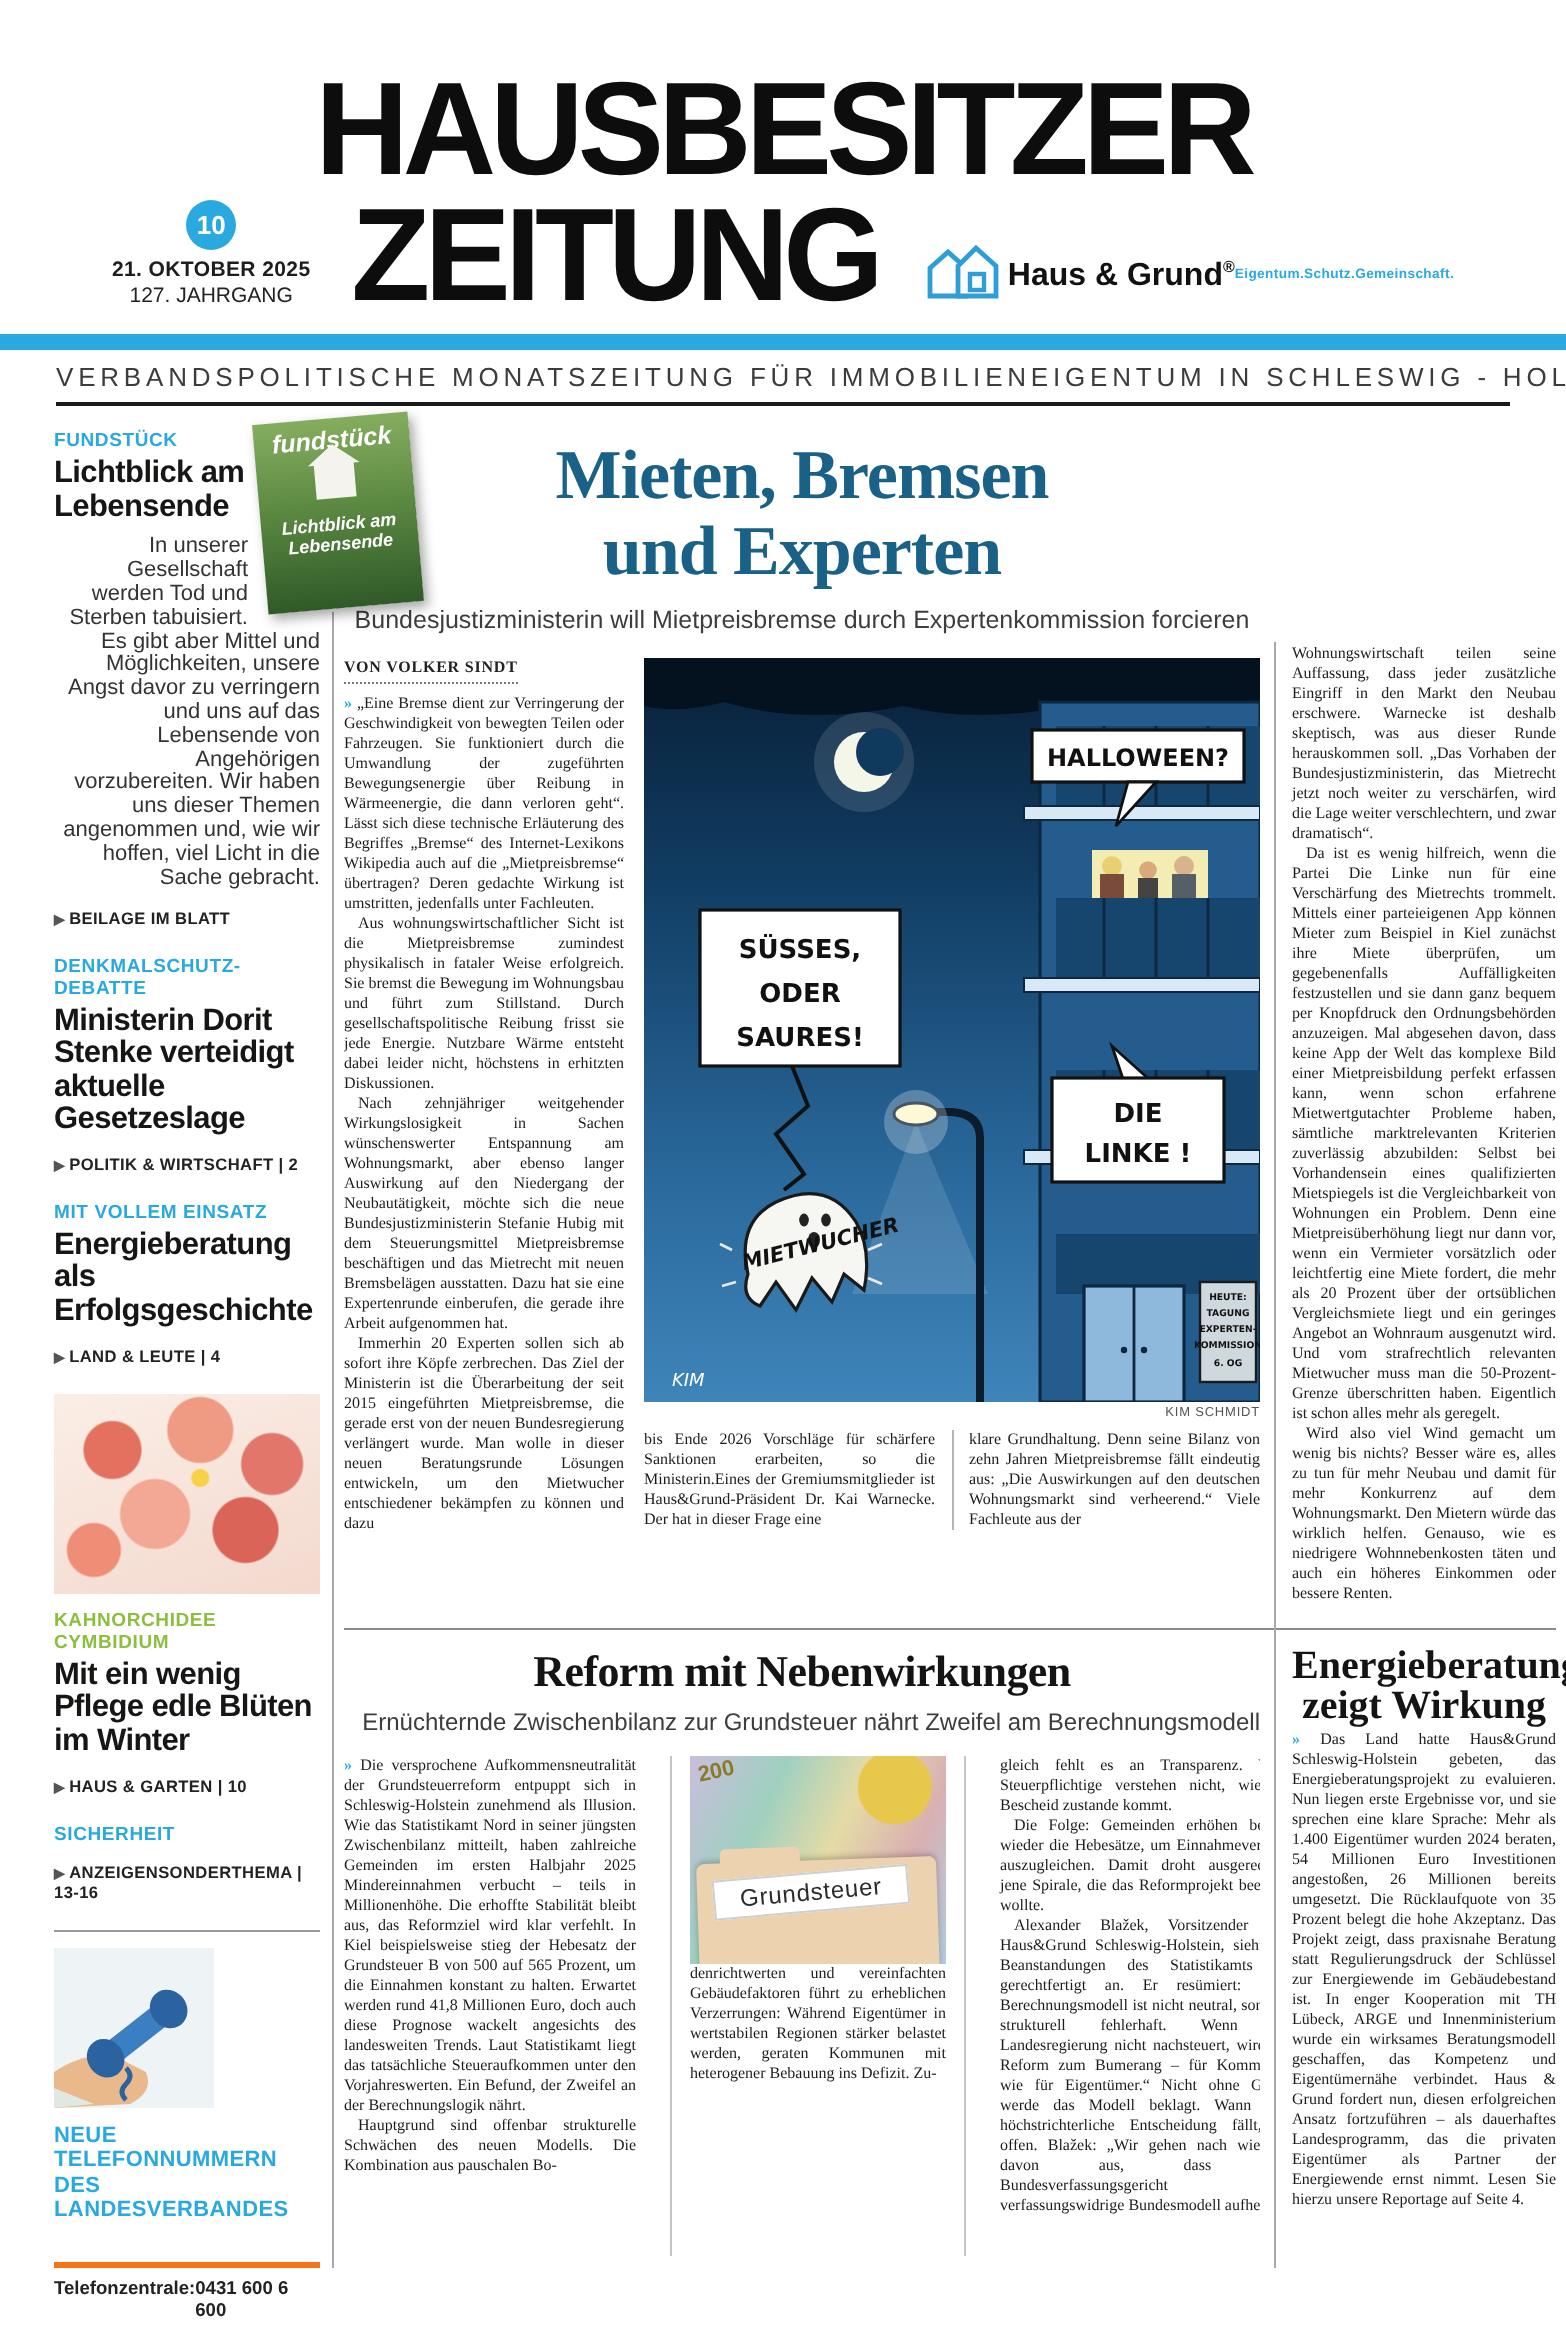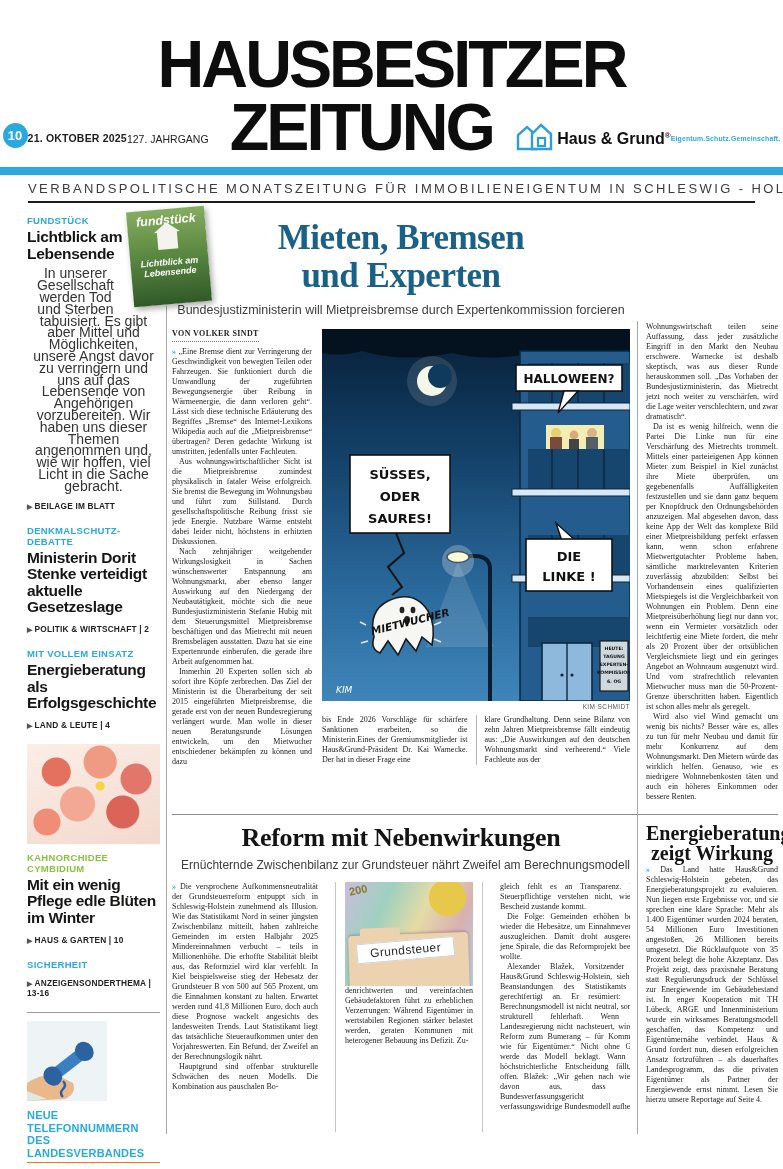--- a/index.html
+++ b/index.html
@@ -3,42 +3,42 @@
 <meta charset="utf-8">
 <style>
   html,body{margin:0;padding:0;background:#e8e8e8}
   .page{position:relative;width:783px;height:1169px;background:#fff;margin:0 auto;overflow:hidden;
         font-family:"Liberation Sans",sans-serif;color:#1d1d1b}
   
   .mast{text-align:center;padding-top:34px;line-height:1}
   .mast-over{display:inline-block;font-weight:700;font-size:27px;letter-spacing:0;transform:scaleX(.94);color:#111}
   .mast-big{font-weight:700;font-size:66px;letter-spacing:-3px;color:#0d0d0d;line-height:.92;transform:scaleX(.98)}
   .mast-row{display:flex;justify-content:center;align-items:flex-end;gap:18px;margin-top:2px}
-  .issue-block{display:flex;flex-direction:row;align-items:center;padding-bottom:4px}
+  .issue-block{display:flex;flex-direction:column;align-items:center;padding-bottom:4px}
   .issue-badge{width:25px;height:25px;border-radius:50%;background:#29a9e0;color:#fff;font-weight:700;
                font-size:13px;display:flex;align-items:center;justify-content:center;margin-bottom:5px}
   .issue-date{font-weight:700;font-size:10.5px;letter-spacing:.2px}
   .issue-vol{font-size:10.5px;color:#222;margin-top:2px}
   .logo-block{display:flex;align-items:center;padding-bottom:2px}
   .logo-name{font-weight:700;font-size:16px;color:#111;margin-top:2px}
   .logo-name sup{font-size:8px}
   .logo-tag{font-weight:700;font-size:6.8px;color:#29a9e0;letter-spacing:.2px;margin-top:2px}
   .cyanbar{height:8px;background:#29a9e0;margin-top:10px}
   .subtitle{margin:0 28px;padding:6px 0 5px;border-bottom:2px solid #1a1a1a;
             font-size:13px;font-weight:500;letter-spacing:2.4px;color:#3c3c3b;text-align:center;white-space:nowrap}
   
   .content{position:relative;display:flex;padding:12px 0 0 27px;height:925px}
   .vline-1{position:absolute;left:166px;top:103px;bottom:6px;width:1px;background:#a8a8a8}
   .vline-2{position:absolute;left:637px;top:118px;bottom:6px;width:1px;background:#a8a8a8}
   
   .sidebar{width:133px;flex:none}
   .kicker{color:#29a9e0;font-weight:700;font-size:9.5px;letter-spacing:.3px;margin:0 0 3px}
   .kicker.green{color:#8cbf3f}
   .side-title{font-weight:700;font-size:15.5px;line-height:16.5px;color:#161615;margin:0 0 6px;letter-spacing:-.3px}
-  .side-body{font-size:14px;line-height:11.8px;color:#333;margin:0 0 6px;text-align:center}
+  .side-body{font-size:11px;line-height:11.8px;color:#333;margin:0 0 6px;text-align:right}
   .side-link{font-weight:700;font-size:8.3px;color:#222;letter-spacing:.2px;margin-bottom:14px}
   .side-link .tri{font-size:7px;color:#555;margin-right:2px}
   .cover{float:right;width:78px;height:95px;margin:-6px -48px 6px 6px;transform:rotate(-5deg);
          background:linear-gradient(#85ad5f 0%,#5d8a42 45%,#2f5a28 100%);box-shadow:2px 3px 6px rgba(0,0,0,.35);
          position:relative;z-index:3;text-align:center;color:#fff;overflow:hidden}
   .cover-t{font-style:italic;font-weight:700;font-size:12.5px;padding-top:4px}
   .church{width:20px;height:18px;background:#f5f3ee;margin:4px auto 0;position:relative}
   .church:before{content:"";position:absolute;left:-3px;top:-9px;border-left:13px solid transparent;
                  border-right:13px solid transparent;border-bottom:10px solid #f5f3ee}
   .cover-c{font-style:italic;font-weight:700;font-size:9px;line-height:10px;margin-top:8px}
@@ -49,21 +49,21 @@
       radial-gradient(circle at 82% 35%,#e2766a 0 15px,rgba(0,0,0,0) 16px),
       radial-gradient(circle at 38% 60%,#f2a892 0 17px,rgba(0,0,0,0) 18px),
       radial-gradient(circle at 72% 68%,#d96457 0 16px,rgba(0,0,0,0) 17px),
       radial-gradient(circle at 15% 78%,#ef8d76 0 13px,rgba(0,0,0,0) 14px),
       radial-gradient(circle at 55% 42%,#f7d245 0 4px,rgba(0,0,0,0) 5px),
       radial-gradient(circle at 73% 66%,#f7d245 0 3px,rgba(0,0,0,0) 4px),
       linear-gradient(160deg,#fbeee6,#f3d9ce)}
   .side-rule{border-top:1px solid #999;margin:4px 0 8px}
   .phone-photo{width:80px;height:80px;background:#eef3f6;margin:0 0 8px}
   .side-sec-title{color:#29a9e0;font-weight:700;font-size:11px;line-height:12.5px;letter-spacing:.2px;
-                  border-bottom:1px solid #f97316;padding-bottom:3px;margin:0 0 18px}
+                  border-bottom:3px solid #f97316;padding-bottom:19px;margin:0 0 5px}
   .prow{display:flex;justify-content:space-between;font-weight:700;font-size:9.3px;line-height:11.5px;color:#222}
   
   .main{margin-left:12px;width:606px}
   .a1{display:flex}
   .a1-left{width:458px;flex:none}
   .a1-head{font-family:Liberation Serif, serif;font-weight:700;color:#1a6187;text-align:center;
            font-size:35px;line-height:38px;margin:4px 0 8px;letter-spacing:-.5px}
   .a1-sub{font-size:12.5px;color:#3d3d3c;text-align:center;margin-bottom:12px}
   .byline{font-weight:700;font-size:8px;letter-spacing:.4px;color:#222;border-bottom:1px dotted #777;
           display:inline-block;padding-bottom:2px;margin-bottom:5px}
@@ -75,21 +75,21 @@
   .a1-c1{width:140px;flex:none}
   .a1-center{width:308px;flex:none}
   .cartoon-credit{font-size:6.5px;color:#555;text-align:right;letter-spacing:.4px;margin:2px 0 5px}
   .cols23{display:flex}
   .a1-c2{width:146px;padding-right:8px}
   .a1-c3{width:146px;border-left:1px solid #b5b5b5;padding-left:8px}
   .a4{width:132px;margin-left:16px;padding-top:107px}
   
   .sec2{border-top:1px solid #8a8a8a;margin-top:12px;padding-top:6px;display:flex}
   .s2-left{width:458px;flex:none}
-  .s2-head{font-family:"Liberation Serif",serif;font-weight:700;font-size:26px;color:#141414;text-align:center;
+  .s2-head{font-family:"Liberation Serif",serif;font-weight:700;font-size:22px;color:#141414;text-align:center;
            margin:2px 0 5px;letter-spacing:-.3px}
   .s2-sub{font-size:12px;color:#3d3d3c;text-align:right;margin-bottom:10px}
   .s2-cols{display:flex;gap:17px;height:250px;overflow:hidden}
   .s2-col{width:146px;flex:none}
   .s2-col.mid{border-left:1px solid #c5c5c5;border-right:1px solid #c5c5c5;padding:0 9px;width:128px}
   .money{position:relative;height:104px;overflow:hidden;background:
       radial-gradient(circle at 80% 15%,#e8c84a 0 18px,rgba(0,0,0,0) 19px),
       linear-gradient(115deg,#c9bedd 0%,#9fd0c0 28%,#e5dba6 52%,#d9b0b2 76%,#b3cde2 100%)}
   .note200{position:absolute;left:4px;top:2px;color:#8a7a2a;font-weight:700;font-size:11px;transform:rotate(-12deg)}
   .folder{position:absolute;left:4px;right:4px;bottom:-8px;height:60px;background:#ecd2ae;

